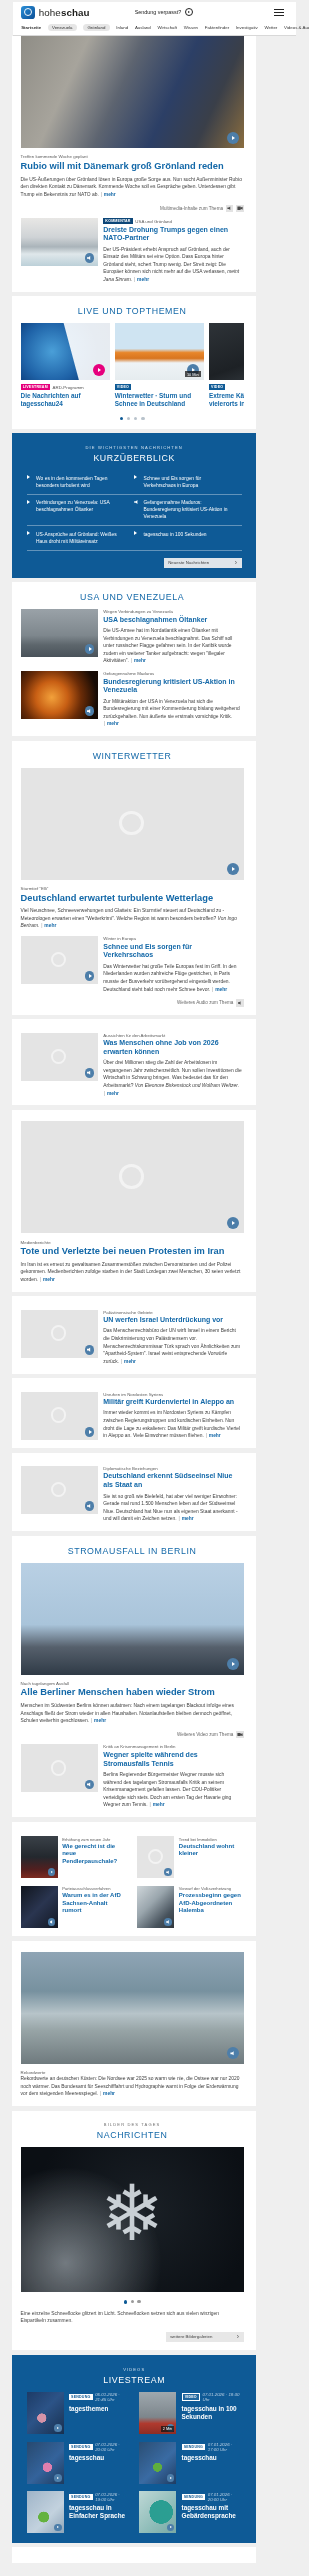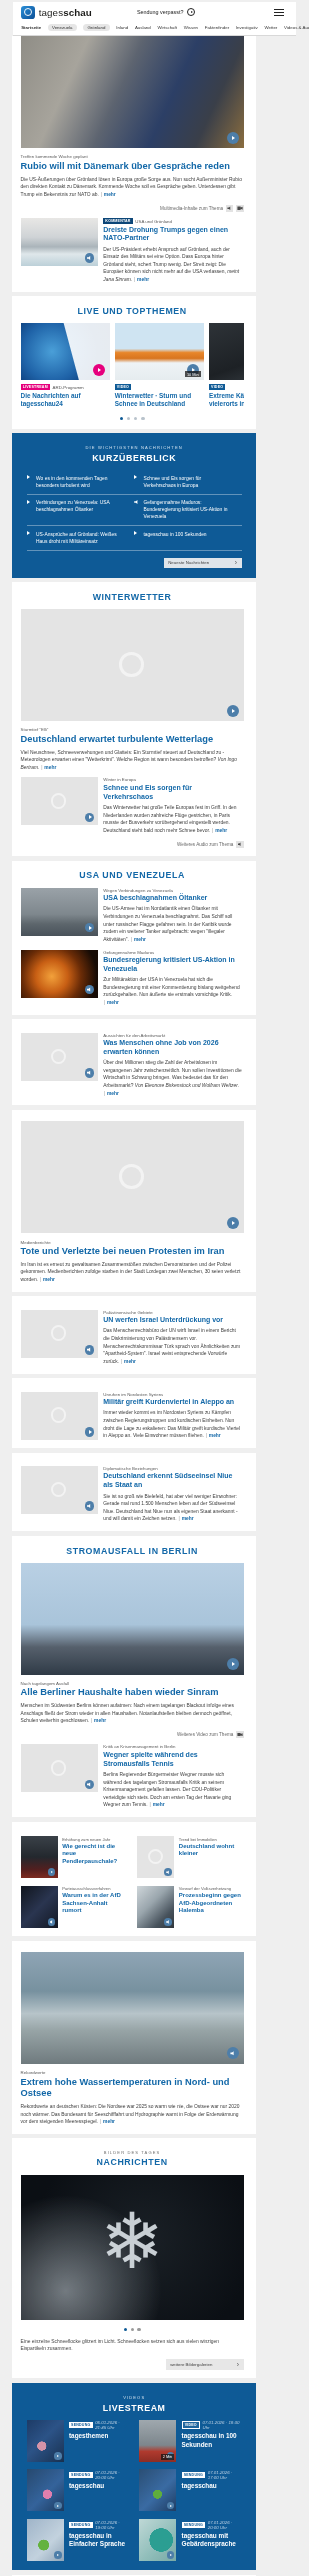--- a/index.html
+++ b/index.html
@@ -29,21 +29,21 @@
   .mainnav{display:flex;gap:6.7px;align-items:center;padding:3.1px 8.2px 4.1px;border-bottom:0.5px solid #d8d8d8;font-size:4.4px;color:#333;flex-wrap:nowrap;white-space:nowrap}
   .nav-item{cursor:pointer}
   .nav-item.active{font-weight:700}
   .nav-item.pill{background:#e6e6e6;border-radius:4.6px;padding:1px 4.1px}
   
   .card{margin:0 53px 4.6px 12.4px;background:#fff;padding:7.2px 12.4px 8.2px 8.2px}
   .band{margin:0 53px 4.6px 12.4px;background:var(--band);padding:8.2px 14.4px 9.3px;color:#fff}
   .hero-card{margin-top:0;padding-top:0.5px}
   .caps{font-size:4.1px;letter-spacing:1.1px;color:#707070;text-align:center;text-transform:uppercase;margin-top:4.1px}
   .caps.light{color:#cfe0ee}
-  .sectitle{font-size:8.8px;letter-spacing:0.6px;color:var(--blue);text-align:center;font-weight:700;margin:2.6px 0 7.2px}
+  .sectitle{font-size:8.8px;letter-spacing:0.6px;color:var(--blue);text-align:center;font-weight:400;margin:2.6px 0 7.2px}
   .sectitle.light{color:#fff}
   
   .bigimg{width:100%;height:112px;position:relative;background:#d8d8d8;background-size:cover}
   .bigimg.tall{height:145px}
   .ph{background:#e4e4e4 !important;position:relative}
   .ph::after{content:"";position:absolute;left:50%;top:50%;width:11.3px;height:11.3px;margin:-8.2px 0 0 -8.2px;border-radius:50%;border:2.6px solid #f3f3f3}
   .bigimg.ph::after{width:18.5px;height:18.5px;margin:-13px 0 0 -13px;border-width:3.6px}
   
   .img-rubio{background:linear-gradient(115deg,#8f8d86 0%,#a7a49c 25%,#5d6470 45%,#2c3f66 65%,#3a3f49 82%,#8a6d3f 100%)}
   .img-greenland{background:linear-gradient(180deg,#e8e7e5 0%,#cfd3d6 40%,#aab4ba 60%,#dfe7ea 75%,#bcd0d8 100%)}
@@ -144,21 +144,21 @@
   .caption{font-size:4.9px;color:#444;margin-top:6.2px;line-height:1.5}
 </style>
 </head>
 <body>
 
 <div class="page">
 
   <header class="header">
     <div class="logo-row">
       <span class="logo-sq"></span>
-      <span class="brand"><span class="lt">tages</span><b>schau</b></span>
+      <span class="brand"><span class="lt">hohe</span><b>schau</b></span>
       <span class="missed">
           <span>Sendung verpasst?</span>
           <span class="playring"></span>
         </span>
       <span class="burger">
           <div></div>
           <div></div>
           <div></div>
         </span>
     </div>
@@ -175,21 +175,21 @@
         <span class="nav-item">Wetter</span>
         <span class="nav-item">Videos &amp; Audios</span>
       </nav>
   </header>
 
   <section class="card hero-card">
     <div class="bigimg img-rubio">
         <span class="mediabtn big play"></span>
       </div>
     <p class="kicker hero-kicker">Treffen kommende Woche geplant</p>
-    <h1 class="hero-title">Rubio will mit Dänemark über Gespräche reden</h1>
+    <h1 class="hero-title">Rubio will mit Dänemark groß Grönland reden</h1>
     <p class="teaser"><span>Die US-Äußerungen über Grönland lösen in Europa große Sorge aus. Nun sucht Außenminister Rubio den direkten Kontakt zu Dänemark. Kommende Woche soll es Gespräche geben. Unterdessen gibt Trump ein Bekenntnis zur NATO ab.</span> <span class="mehr"><span class="bar">|</span> <b>mehr</b></span></p>
     <div class="thema-row">
       <span class="thema-label">Multimedia-Inhalte zum Thema</span>
       <span class="thema-icon audio"></span>
       <span class="thema-icon video"></span>
     </div>
     <div class="rowlist">
         <article class="story-row">
     <div class="s-img img-greenland">
             <span class="mediabtn audio"></span>
@@ -280,20 +280,50 @@
           </a>
   </div>
       </div>
     <button class="more-btn">
         <span>Neueste Nachrichten</span>
         <span class="chev">›</span>
       </button>
   </section>
 
   <section class="card">
+    <h2 class="sectitle">USA UND VENEZUELA</h2>
+    <div class="rowlist">
+        <article class="story-row">
+    <div class="s-img img-tanker">
+            <span class="mediabtn play"></span>
+          </div>
+    <div class="s-body">
+      <div class="kicker-row">
+              <span class="kicker">Wegen Verbindungen zu Venezuela</span>
+            </div>
+      <h3 class="s-title">USA beschlagnahmen Öltanker</h3>
+      <p class="teaser"><span>Die US-Armee hat im Nordatlantik einen Öltanker mit Verbindungen zu Venezuela beschlagnahmt. Das Schiff soll unter russischer Flagge gefahren sein. In der Karibik wurde zudem ein weiterer Tanker aufgebracht: wegen "illegaler Aktivitäten".</span>  <span class="mehr"><span class="bar">|</span> <b>mehr</b></span></p>
+    </div>
+  </article>
+        <article class="story-row">
+    <div class="s-img img-fire">
+            <span class="mediabtn audio"></span>
+          </div>
+    <div class="s-body">
+      <div class="kicker-row">
+              <span class="kicker">Gefangennahme Maduros</span>
+            </div>
+      <h3 class="s-title">Bundesregierung kritisiert US-Aktion in Venezuela</h3>
+      <p class="teaser"><span>Zur Militäraktion der USA in Venezuela hat sich die Bundesregierung mit einer Kommentierung bislang weitgehend zurückgehalten. Nun äußerte sie erstmals vorsichtige Kritik.</span>  <span class="mehr"><span class="bar">|</span> <b>mehr</b></span></p>
+    </div>
+  </article>
+      </div>
+  </section>
+
+  <section class="card">
     <h2 class="sectitle">WINTERWETTER</h2>
     <div class="bigimg ph">
         <span class="mediabtn big play"></span>
       </div>
     <p class="kicker hero-kicker">Sturmtief "Elli"</p>
     <h1 class="hero-title">Deutschland erwartet turbulente Wetterlage</h1>
     <p class="teaser"><span>Viel Neuschnee, Schneeverwehungen und Glatteis: Ein Sturmtief steuert auf Deutschland zu - Meteorologen erwarten einen "Wetterkrimi". Welche Region ist wann besonders betroffen?</span> <em>Von Ingo Bertram.</em> <span class="mehr"><span class="bar">|</span> <b>mehr</b></span></p>
     <div class="rowlist">
         <article class="story-row">
     <div class="s-img ph">
@@ -308,50 +338,20 @@
     </div>
   </article>
       </div>
     <div class="thema-row">
       <span class="thema-label">Weiteres Audio zum Thema</span>
       <span class="thema-icon audio"></span>
     </div>
   </section>
 
   <section class="card">
-    <h2 class="sectitle">USA UND VENEZUELA</h2>
-    <div class="rowlist">
-        <article class="story-row">
-    <div class="s-img img-tanker">
-            <span class="mediabtn play"></span>
-          </div>
-    <div class="s-body">
-      <div class="kicker-row">
-              <span class="kicker">Wegen Verbindungen zu Venezuela</span>
-            </div>
-      <h3 class="s-title">USA beschlagnahmen Öltanker</h3>
-      <p class="teaser"><span>Die US-Armee hat im Nordatlantik einen Öltanker mit Verbindungen zu Venezuela beschlagnahmt. Das Schiff soll unter russischer Flagge gefahren sein. In der Karibik wurde zudem ein weiterer Tanker aufgebracht: wegen "illegaler Aktivitäten".</span>  <span class="mehr"><span class="bar">|</span> <b>mehr</b></span></p>
-    </div>
-  </article>
-        <article class="story-row">
-    <div class="s-img img-fire">
-            <span class="mediabtn audio"></span>
-          </div>
-    <div class="s-body">
-      <div class="kicker-row">
-              <span class="kicker">Gefangennahme Maduros</span>
-            </div>
-      <h3 class="s-title">Bundesregierung kritisiert US-Aktion in Venezuela</h3>
-      <p class="teaser"><span>Zur Militäraktion der USA in Venezuela hat sich die Bundesregierung mit einer Kommentierung bislang weitgehend zurückgehalten. Nun äußerte sie erstmals vorsichtige Kritik.</span>  <span class="mehr"><span class="bar">|</span> <b>mehr</b></span></p>
-    </div>
-  </article>
-      </div>
-  </section>
-
-  <section class="card">
     <div class="rowlist">
         <article class="story-row">
     <div class="s-img ph">
             <span class="mediabtn audio"></span>
           </div>
     <div class="s-body">
       <div class="kicker-row">
               <span class="kicker">Aussichten für den Arbeitsmarkt</span>
             </div>
       <h3 class="s-title">Was Menschen ohne Job von 2026 erwarten können</h3>
@@ -420,21 +420,21 @@
   </article>
       </div>
   </section>
 
   <section class="card">
     <h2 class="sectitle">STROMAUSFALL IN BERLIN</h2>
     <div class="bigimg img-powerplant">
         <span class="mediabtn big play"></span>
       </div>
     <p class="kicker hero-kicker">Nach tagelangem Ausfall</p>
-    <h1 class="hero-title">Alle Berliner Haushalte haben wieder Sinram</h1>
+    <h1 class="hero-title">Alle Berliner Menschen haben wieder Strom</h1>
     <p class="teaser"><span>Menschen im Südwesten Berlins können aufatmen: Nach einem tagelangen Blackout infolge eines Anschlags fließt der Strom wieder in allen Haushalten. Notanlaufstellen bleiben dennoch geöffnet, Schulen weiterhin geschlossen.</span> <span class="mehr"><span class="bar">|</span> <b>mehr</b></span></p>
     <div class="thema-row">
       <span class="thema-label">Weiteres Video zum Thema</span>
       <span class="thema-icon video"></span>
     </div>
     <div class="rowlist">
         <article class="story-row">
     <div class="s-img ph">
             <span class="mediabtn audio"></span>
           </div>
@@ -492,21 +492,20 @@
     </div>
   </article>
       </div>
   </section>
 
   <section class="card">
     <div class="bigimg img-beach" style="margin-top:4.1px">
         <span class="mediabtn big audio"></span>
       </div>
     <p class="kicker hero-kicker">Rekordwerte</p>
-    <h1 class="hero-title">Extrem hohe Wassertemperaturen in Nord- und Ostsee</h1>
     <p class="teaser"><span>Rekordwerte an deutschen Küsten: Die Nordsee war 2025 so warm wie nie, die Ostsee war nur 2020 noch wärmer. Das Bundesamt für Seeschifffahrt und Hydrographie warnt in Folge der Erderwärmung vor dem steigenden Meeresspiegel.</span> <span class="mehr"><span class="bar">|</span> <b>mehr</b></span></p>
   </section>
 
   <section class="card">
     <p class="caps">BILDER DES TAGES</p>
     <h2 class="sectitle">NACHRICHTEN</h2>
     <div class="bigimg tall img-snowflake"></div>
     <div class="dots dark">
         <span class="dot active"></span>
         <span class="dot"></span>

